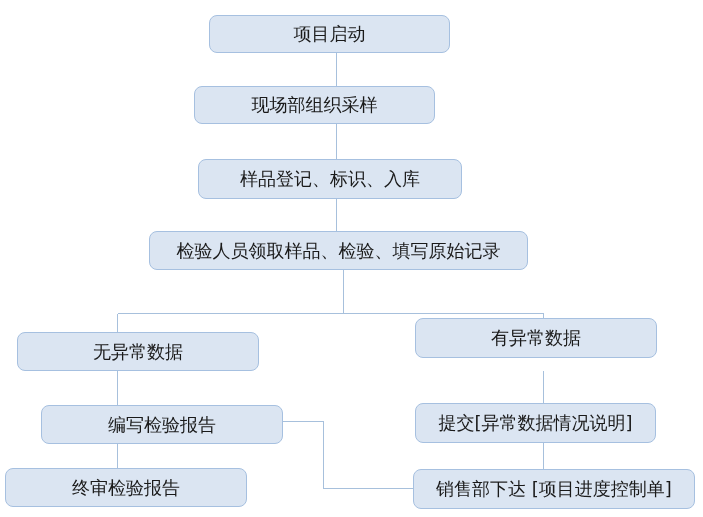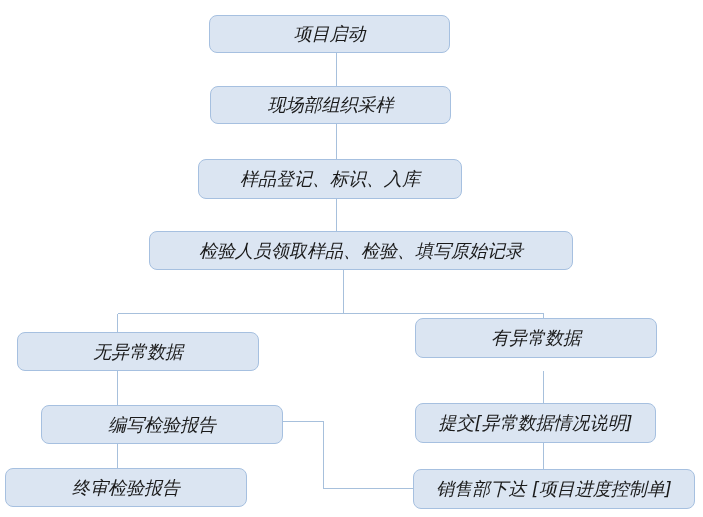--- a/index.html
+++ b/index.html
@@ -28,21 +28,20 @@
     border: 1px solid #a6c0e0;
     border-radius: 8px;
     display: flex;
     align-items: center;
     justify-content: center;
     text-align: center;
     font-size: 18px;
     line-height: 1;
     color: #1a1a1a;
     white-space: nowrap;
-    font-style: italic;
   }
 </style>
 </head>
 <body>
 
 <div class="canvas">
 
   <svg class="wires" width="703" height="517" viewBox="0 0 703 517" shape-rendering="crispEdges">
     <g stroke="#a7c0dc" stroke-width="1" fill="none">
       <path d="M336.5 53 L336.5 86"></path>
@@ -56,25 +55,25 @@
       <path d="M117.5 444 L117.5 468"></path>
       <path d="M543.5 371 L543.5 403"></path>
       <path d="M543.5 443 L543.5 469"></path>
       <path d="M413 488.5 L323.5 488.5 L323.5 421.5 L252 421.5"></path>
     </g>
     <path d="M260 415.5 L251 421.5 L260 427.5" stroke="#7fa6d2" stroke-width="1.4" fill="none" shape-rendering="auto"></path>
   </svg>
 
   <div class="node" style="left:209px; top:15px;  width:241px; height:38px;">项目启动</div>
 
-  <div class="node" style="left:210px; top:86px;  width:241px; height:38px;">现场部组织采样</div>
+  <div class="node" style="left:194px; top:86px;  width:241px; height:38px;">现场部组织采样</div>
 
   <div class="node" style="left:198px; top:159px; width:264px; height:40px;">样品登记、标识、入库</div>
 
-  <div class="node" style="left:149px; top:231px; width:424px; height:39px;">检验人员领取样品、检验、填写原始记录</div>
+  <div class="node" style="left:149px; top:231px; width:379px; height:39px;">检验人员领取样品、检验、填写原始记录</div>
 
   <div class="node" style="left:5px;   top:332px; width:242px; height:39px;margin-left:12px;">无异常数据</div>
 
   <div class="node" style="left:5px;   top:405px; width:242px; height:39px;margin-left:36px;">编写检验报告</div>
 
   <div class="node" style="left:5px;   top:468px; width:242px; height:39px;">终审检验报告</div>
 
   <div class="node" style="left:415px; top:318px; width:242px; height:40px;">有异常数据</div>
 
   <div class="node" style="left:413px; top:469px; width:282px; height:40px;">销售部下达 [项目进度控制单]</div>

